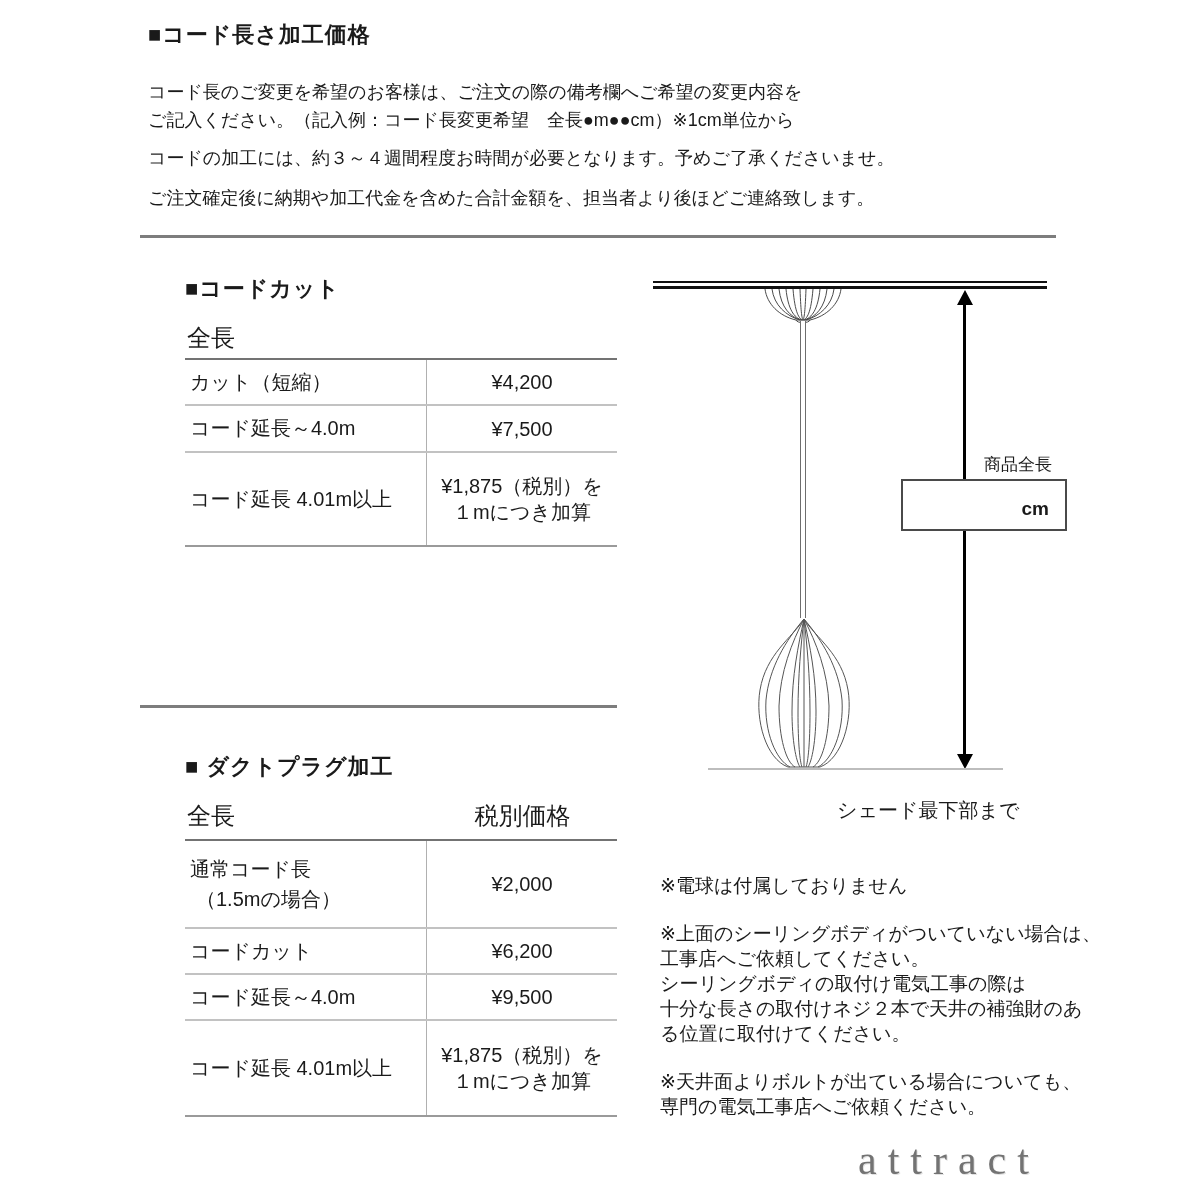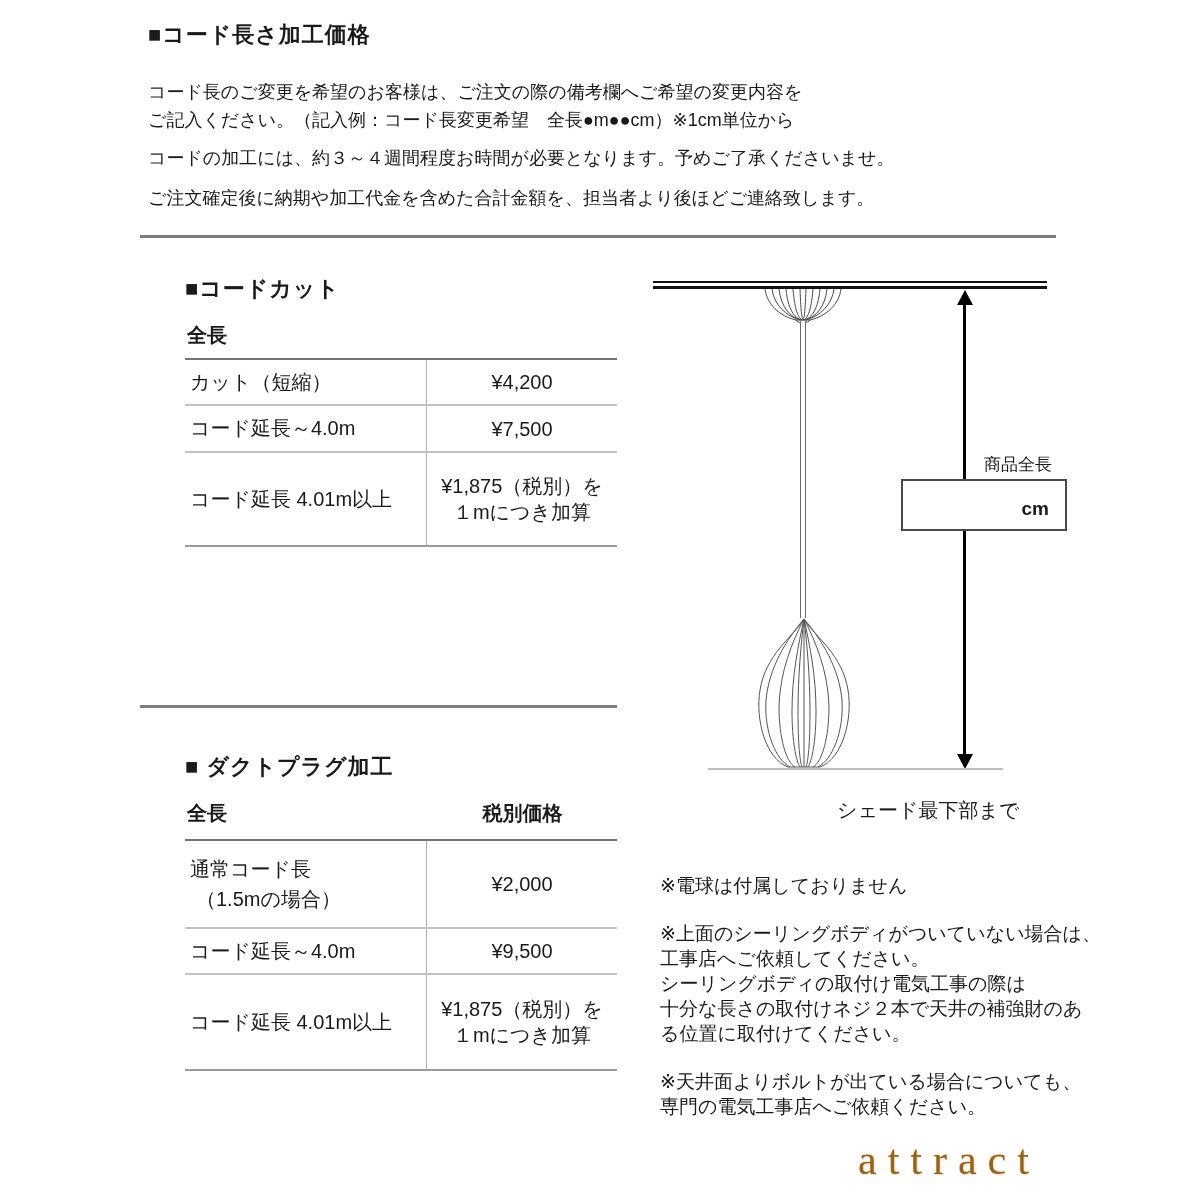--- a/index.html
+++ b/index.html
@@ -19,35 +19,35 @@
   .prow:last-child{border-bottom:none;}
   .pcell-l{
     width:242px;border-right:1px solid #b0b0b0;display:flex;flex-direction:column;
     justify-content:center;align-items:flex-start;padding-left:5px;box-sizing:border-box;
     font-size:20px;
   }
   .pcell-r{
     flex:1;display:flex;flex-direction:column;justify-content:center;align-items:center;
     font-size:20px;line-height:26px;
   }
-  .col-head{font-size:20px;font-weight:bold;}
+  .col-head{font-size:24px;}
   
   .ceil-line{background:#111;}
   .cord{background:#fff;border-left:1px solid #6e6e6e;border-right:1px solid #6e6e6e;}
   .arrow-shaft{background:#000;width:3px;}
   .arrow-head-up{width:0;height:0;border-left:8px solid transparent;border-right:8px solid transparent;border-bottom:15px solid #000;}
   .arrow-head-down{width:0;height:0;border-left:8px solid transparent;border-right:8px solid transparent;border-top:15px solid #000;}
   .len-box{
     background:#fff;border:2px solid #4a4a4a;box-sizing:border-box;z-index:6;
     display:flex;align-items:center;justify-content:flex-end;
   }
   .len-box span{font-size:19px;font-weight:600;padding-right:16px;padding-top:8px;}
   .floor-line{background:#bdbdbd;height:2px;}
   .watermark{
-    font-size:42px;letter-spacing:11px;color:#a16207;
+    font-size:42px;letter-spacing:11px;color:#737373;
     font-family:"Liberation Serif","DejaVu Serif",serif;
     text-shadow:1px 1px 0 #e2e2e2;
   }
   svg{display:block;}
 </style>
 </head>
 <body>
 
 <div id="canvas">
 
@@ -97,20 +97,28 @@
   <div class="abs col-head" style="left:428px;top:800px;width:189px;text-align:center;">税別価格</div>
 
   <div class="abs ptable" style="left:185px;top:839px;width:432px;">
     <div class="prow" style="height:86px;">
       <div class="pcell-l" style="line-height:30px;">
         <span>通常コード長</span>
         <span style="padding-left:6px;">（1.5mの場合）</span>
       </div>
       <div class="pcell-r">
         <span>¥2,000</span>
+      </div>
+    </div>
+    <div class="prow" style="height:44px;">
+      <div class="pcell-l">
+        <span>コードカット</span>
+      </div>
+      <div class="pcell-r">
+        <span>¥6,200</span>
       </div>
     </div>
     <div class="prow" style="height:44px;">
       <div class="pcell-l">
         <span>コード延長～4.0m</span>
       </div>
       <div class="pcell-r">
         <span>¥9,500</span>
       </div>
     </div>

